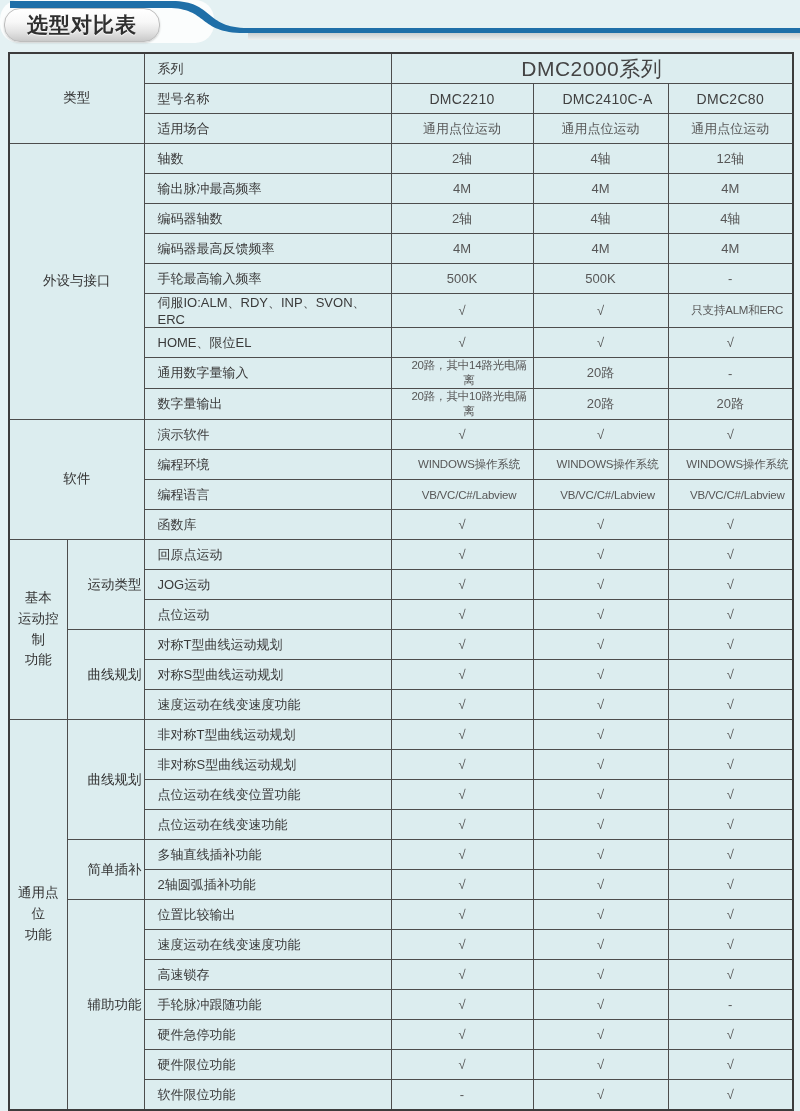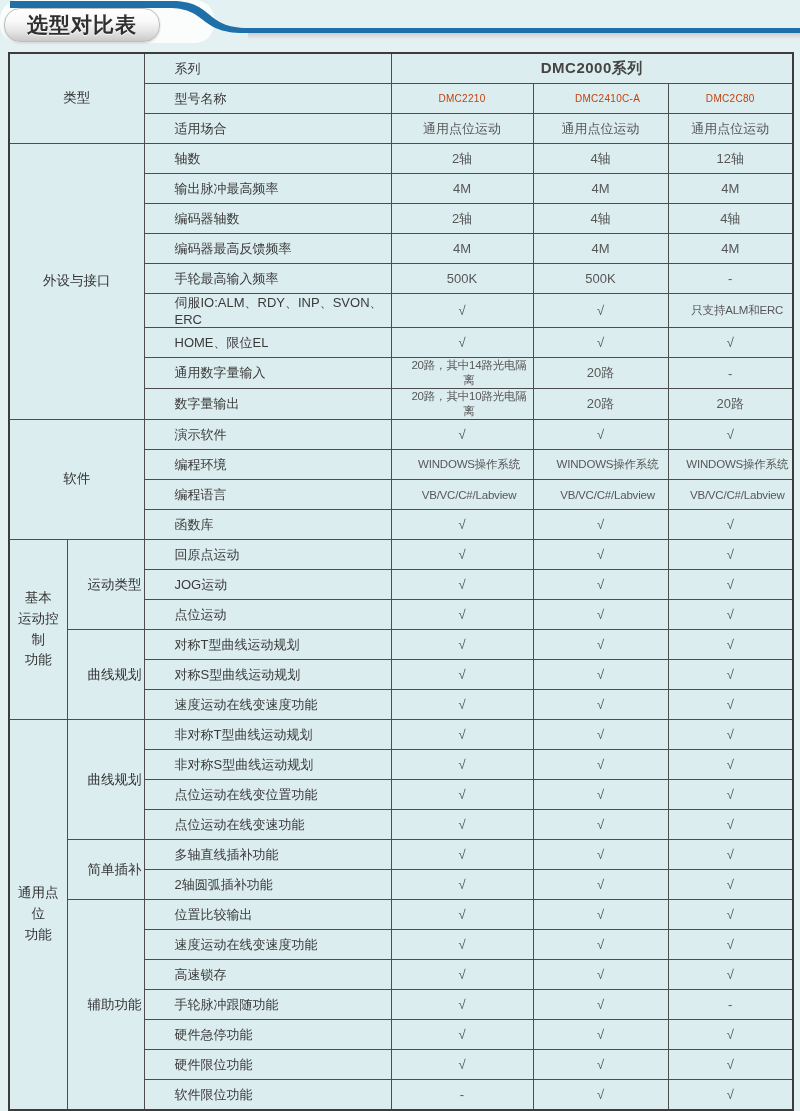--- a/index.html
+++ b/index.html
@@ -33,25 +33,25 @@
   td{
     border:1px solid #4d4d4d;height:29px;padding:0 2px;
     font-size:13px;color:#4a4a4a;text-align:center;vertical-align:middle;
     overflow:hidden;
   }
   td.group{
     font-size:13.5px;color:#333;white-space:pre-line;line-height:1.55;
     font-weight:normal;
   }
   td.sub{font-size:13.5px;color:#333;text-align:right;}
-  td.rowlabel{text-align:left;padding-left:30px;color:#3a3a3a;}
+  td.rowlabel{text-align:left;padding-left:13px;color:#3a3a3a;}
   td.val{color:#575757;}
   td.val.small{font-size:11.5px;letter-spacing:-.2px;padding-left:16px;}
-  td.val.model{font-size:10px;color:#c2410c;letter-spacing:.3px;}
-  td.val.series{font-size:15px;color:#444;letter-spacing:.5px;font-weight:bold;}
+  td.val.model{font-size:14px;color:#404040;letter-spacing:.3px;}
+  td.val.series{font-size:21px;color:#444;letter-spacing:.5px;}
 </style>
 </head>
 <body>
 
 <div class="banner">
   <svg width="800" height="44" viewBox="0 0 800 44">
     <defs>
       <linearGradient id="barGrad" x1="0" y1="0" x2="0" y2="1">
         <stop offset="0" stop-color="#c9ced0"></stop>
         <stop offset="1" stop-color="#eef1f1"></stop>

